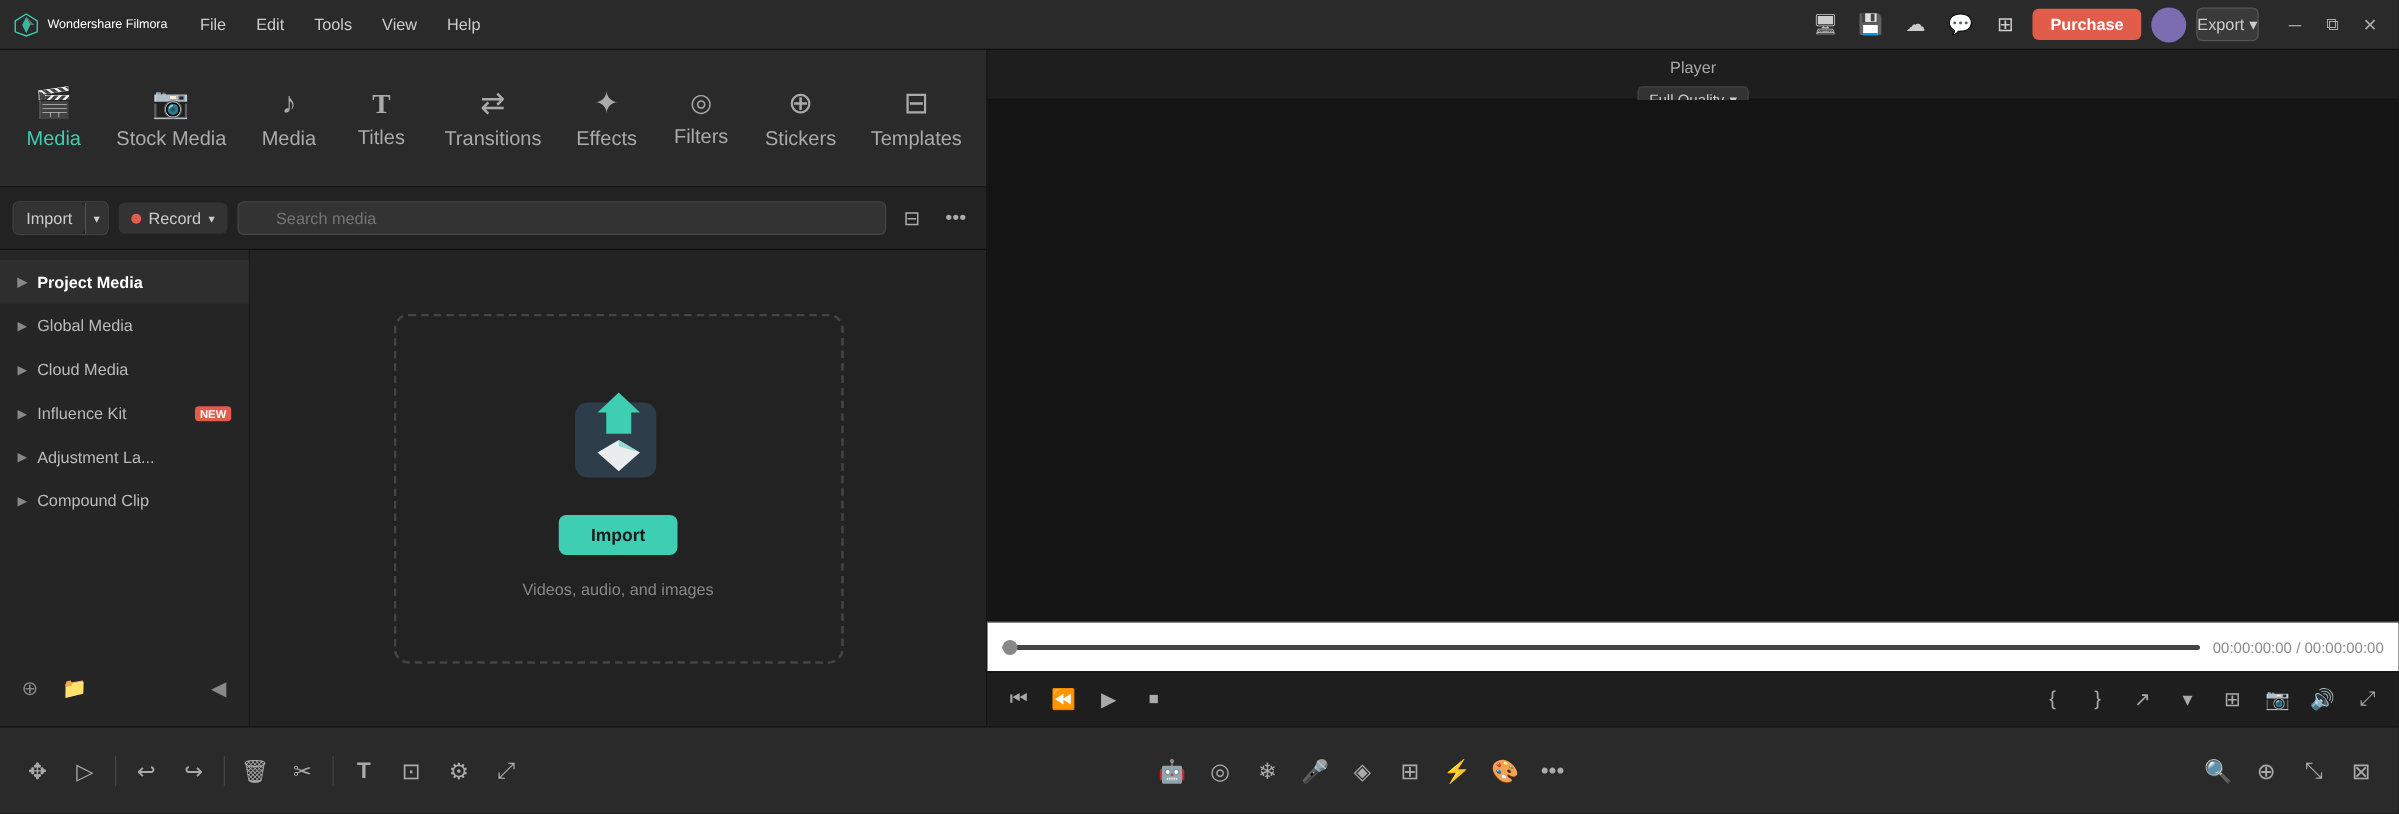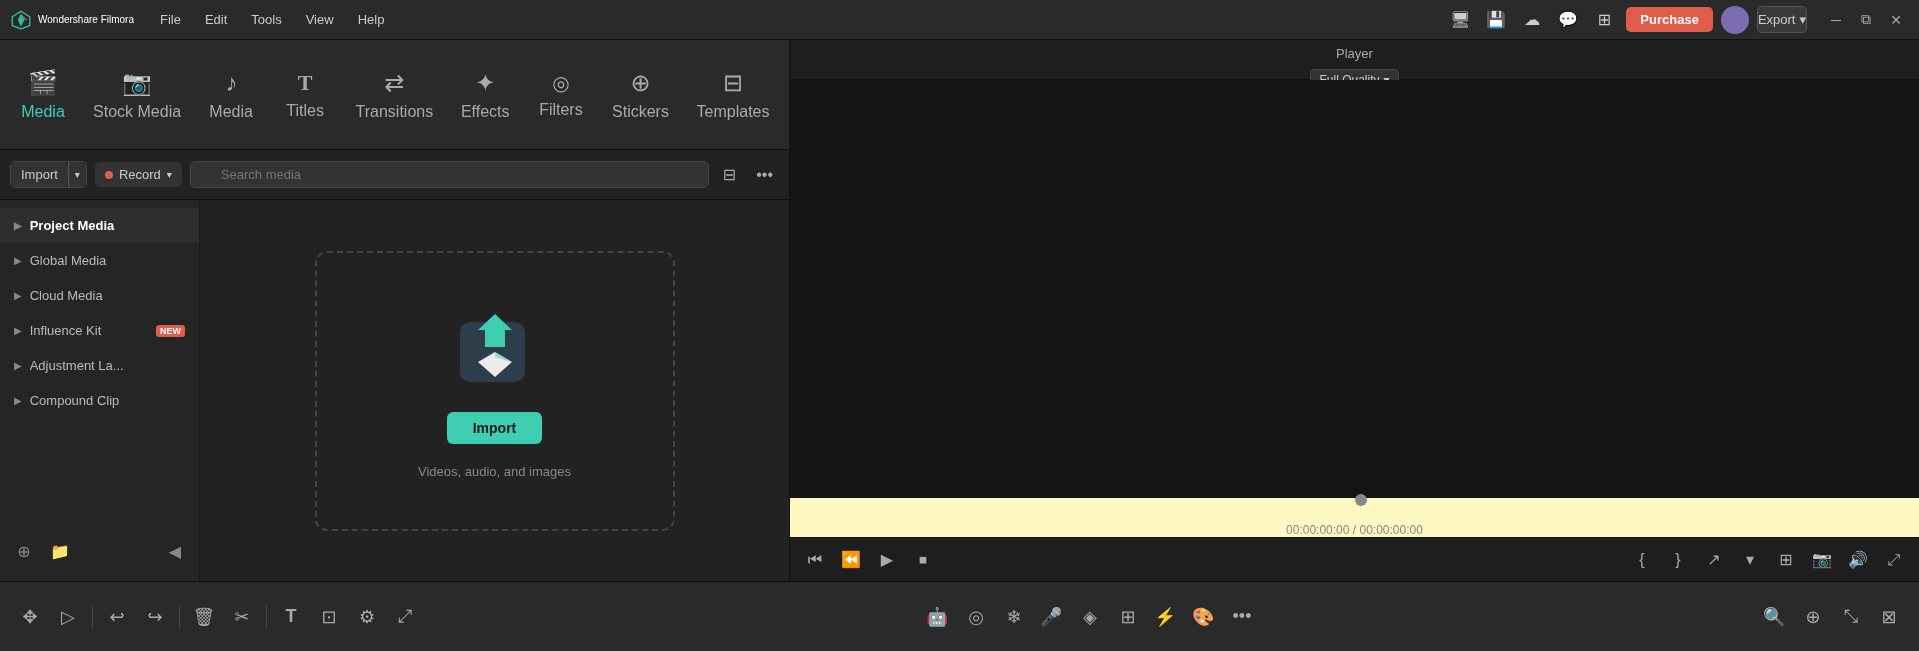--- a/index.html
+++ b/index.html
@@ -378,27 +378,26 @@
       color: #888;
       cursor: pointer;
       font-size: 16px;
     }
     #player-view {
       flex: 1;
       background: #141414;
     }
     #player-timeline-bar {
       height: 40px;
-      background: #fef9c3;
+      background: #ffffff;
       display: flex;
       align-items: center;
       padding: 0 12px;
       gap: 10px;
       border-top: 1px solid #111;
-      flex-direction: column;
     }
     #progress-track {
       flex: 1;
       height: 4px;
       background: #444;
       border-radius: 2px;
       position: relative;
     }
     #progress-thumb {
       width: 12px;

